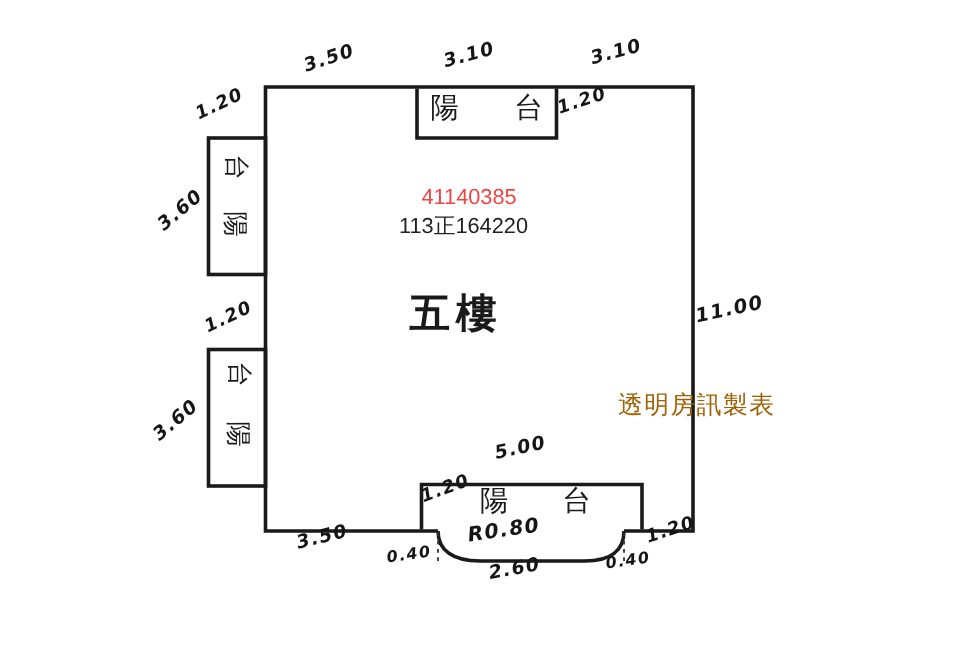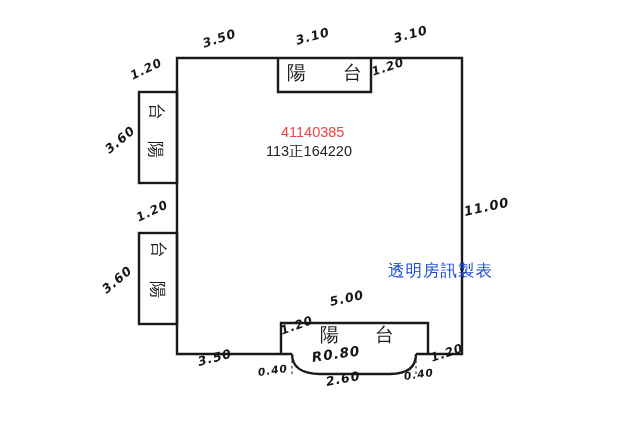--- a/index.html
+++ b/index.html
@@ -32,21 +32,21 @@
 
   .d-l2w{left:137px;top:212px;transform:rotate(-25deg);font-size:12px;}
   .l2-c1{left:150px;top:241px;font-size:17px;}
   .l2-c2{left:149px;top:281px;font-size:17px;}
   .d-l2len{left:104px;top:285px;transform:rotate(-40deg);}
 
   .serial{left:281px;top:125px;font-size:14.5px;color:#ef4444;font-family:"Liberation Sans",sans-serif;}
   .caseno{left:266px;top:144px;font-size:14.5px;color:#222;font-family:"Liberation Sans",sans-serif;}
   .floor{left:273px;top:196px;font-size:27px;font-weight:bold;letter-spacing:4px;}
   .d-right{left:464px;top:205px;transform:rotate(-12deg);font-size:13px;}
-  .watermark{left:388px;top:262px;font-size:16.5px;color:#1d4ed8;letter-spacing:1px;
+  .watermark{left:412px;top:262px;font-size:16.5px;color:#a16207;letter-spacing:1px;
     font-family:"Liberation Sans","DejaVu Sans",sans-serif;}
 
   .d-b5{left:330px;top:296px;transform:rotate(-12deg);}
   .d-bbl{left:281px;top:325px;transform:rotate(-20deg);font-size:12px;}
   .bal-bottom{left:320px;top:325px;width:74px;}
   .d-arcR{left:312px;top:351px;transform:rotate(-8deg);font-size:13.5px;}
   .d-b26{left:326px;top:376px;transform:rotate(-10deg);}
   .d-b04l{left:258px;top:367px;transform:rotate(-8deg);font-size:10.5px;}
   .d-b04r{left:404px;top:371px;transform:rotate(-8deg);font-size:10.5px;}
   .d-bbr{left:431px;top:352px;transform:rotate(-18deg);font-size:12px;}
@@ -91,20 +91,21 @@
   <span class="lbl cjk rot90 l1-c2">陽</span>
   <span class="lbl hw d-l1len">3.60</span>
 
   <span class="lbl hw d-l2w">1.20</span>
   <span class="lbl cjk rot90 l2-c1">台</span>
   <span class="lbl cjk rot90 l2-c2">陽</span>
   <span class="lbl hw d-l2len">3.60</span>
 
   <span class="lbl serial">41140385</span>
   <span class="lbl caseno">113正164220</span>
+  <span class="lbl cjk floor">五樓</span>
 
   <span class="lbl hw d-right">11.00</span>
   <span class="lbl watermark">透明房訊製表</span>
 
   <span class="lbl hw d-b5">5.00</span>
   <span class="lbl hw d-bbl">1.20</span>
   <div class="lbl cjk bal-h bal-bottom">
     <span>陽</span>
     <span>台</span>
   </div>

